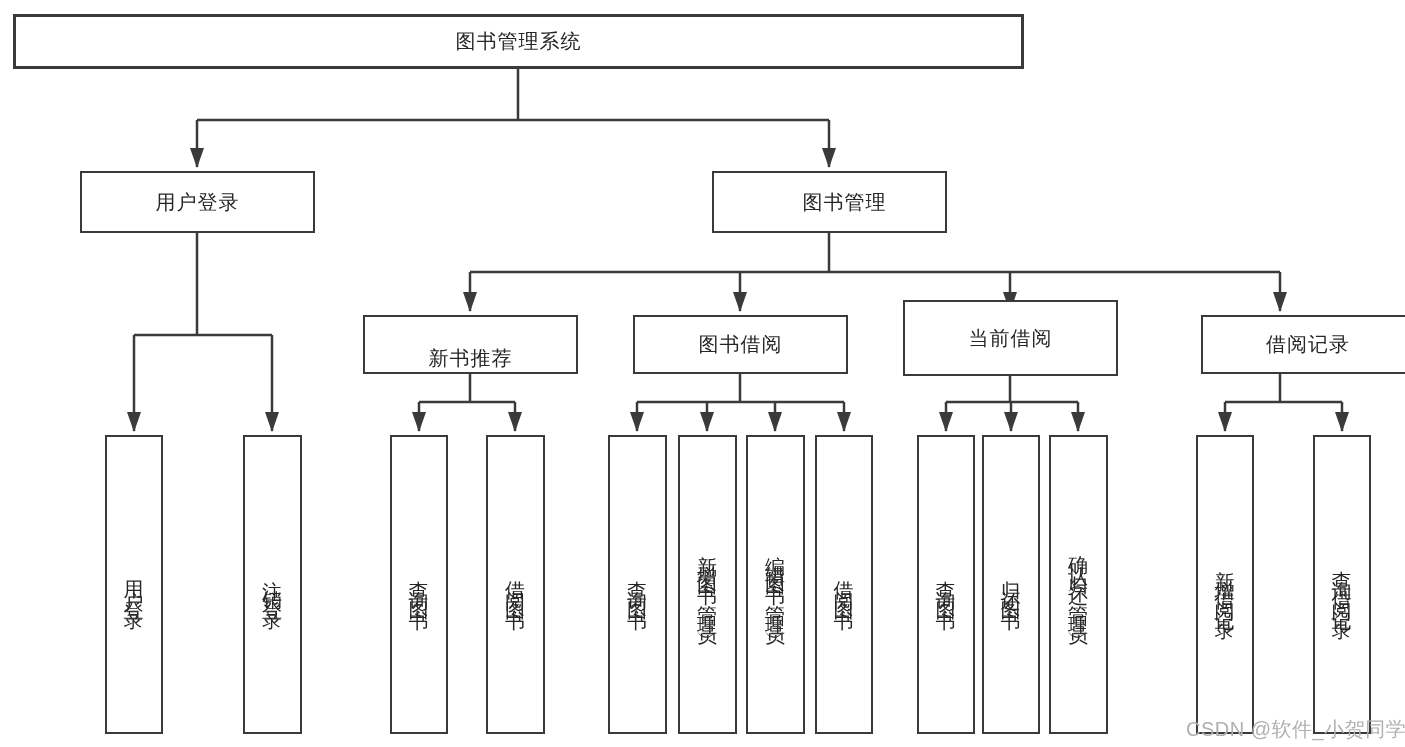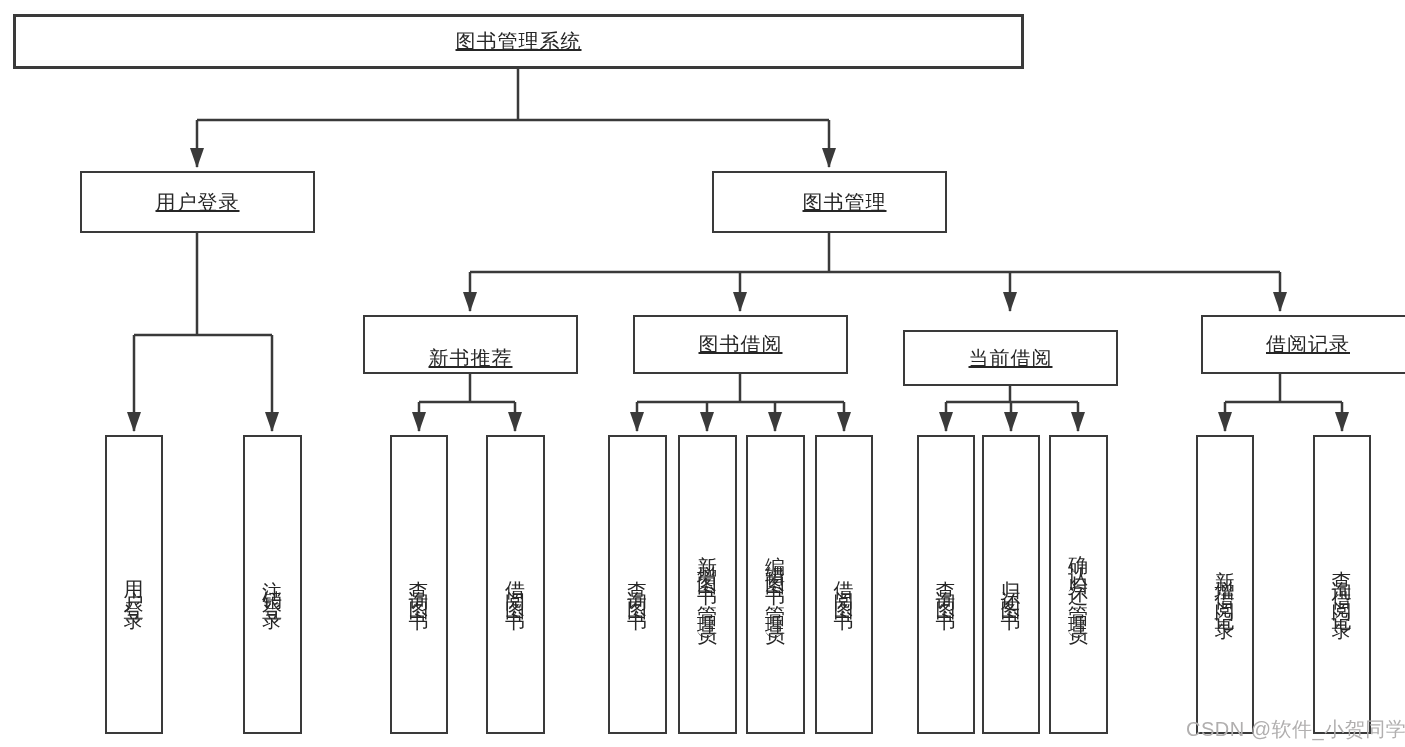--- a/index.html
+++ b/index.html
@@ -18,21 +18,20 @@
     background:#ffffff;
     display:flex;align-items:center;justify-content:center;
     color:#262626;
     z-index:1;
   }
   .box.root{border-width:3px;}
   .box.h span{
     font-size:20px;
     letter-spacing:1px;
     white-space:nowrap;
-    text-decoration:underline;
   }
   .box.v span{
     writing-mode:vertical-lr;
     text-orientation:mixed;
     font-size:20px;
     letter-spacing:10px;
     line-height:1;
   }
   .watermark{
     position:absolute;
@@ -102,21 +101,21 @@
   <div class="box h" style="left:712px;top:171px;width:235px;height:62px;padding-left:30px;">
     <span>图书管理</span>
   </div>
 
   <div class="box h" style="left:363px;top:315px;width:215px;height:59px;align-items:flex-end;">
     <span>新书推荐</span>
   </div>
   <div class="box h" style="left:633px;top:315px;width:215px;height:59px;">
     <span>图书借阅</span>
   </div>
-  <div class="box h" style="left:903px;top:330px;width:215px;height:56px;">
+  <div class="box h" style="left:903px;top:300px;width:215px;height:76px;">
     <span>当前借阅</span>
   </div>
   <div class="box h" style="left:1173px;top:315px;width:214px;height:59px;margin-left:28px;">
     <span>借阅记录</span>
   </div>
 
   <div class="box v" style="left:105px;top:435px;width:58px;height:299px;">
     <span>用户登录</span>
   </div>
   <div class="box v" style="left:243px;top:435px;width:59px;height:299px;">

